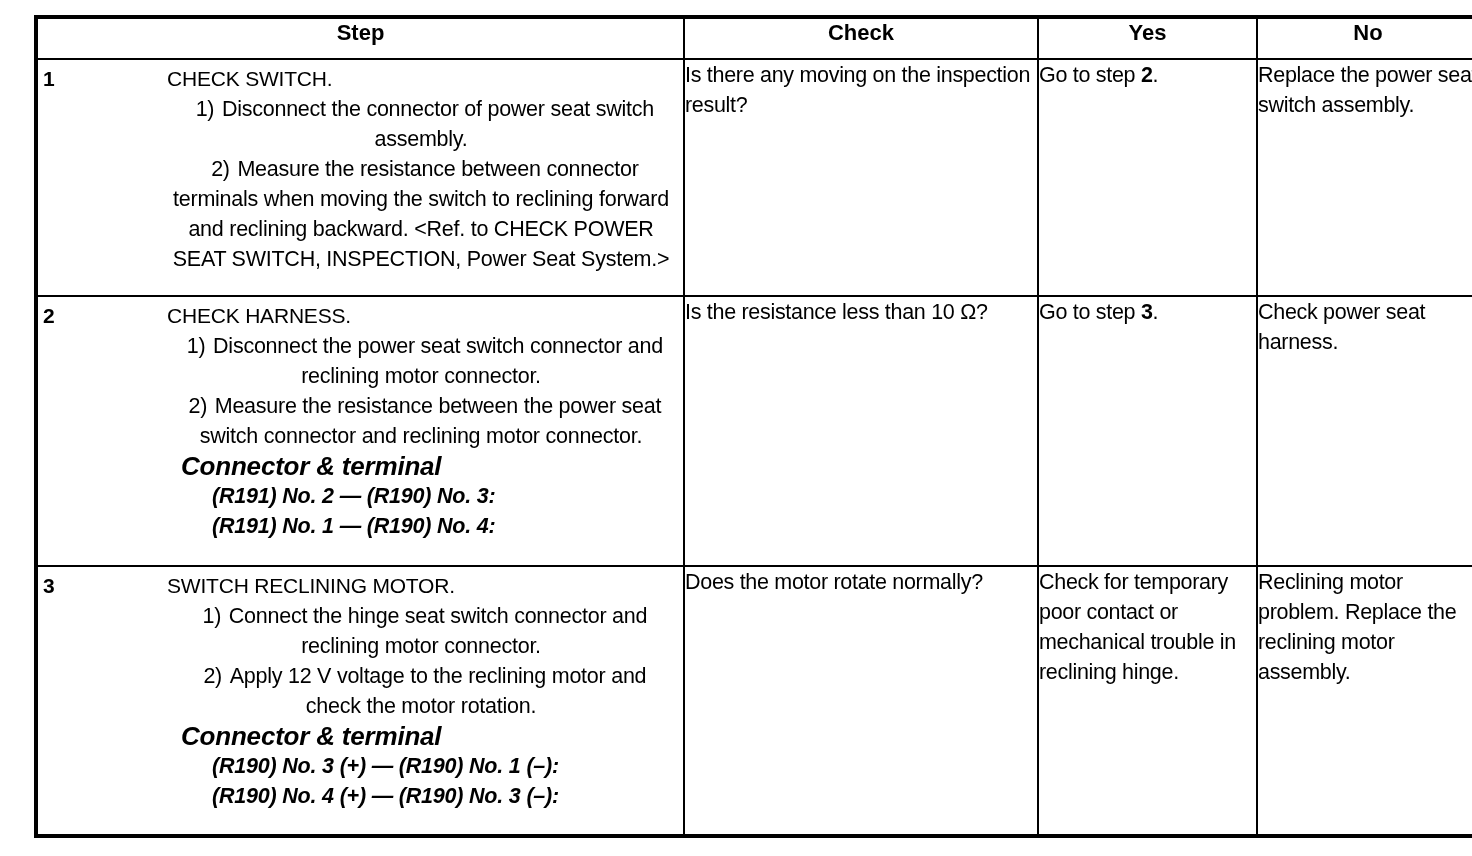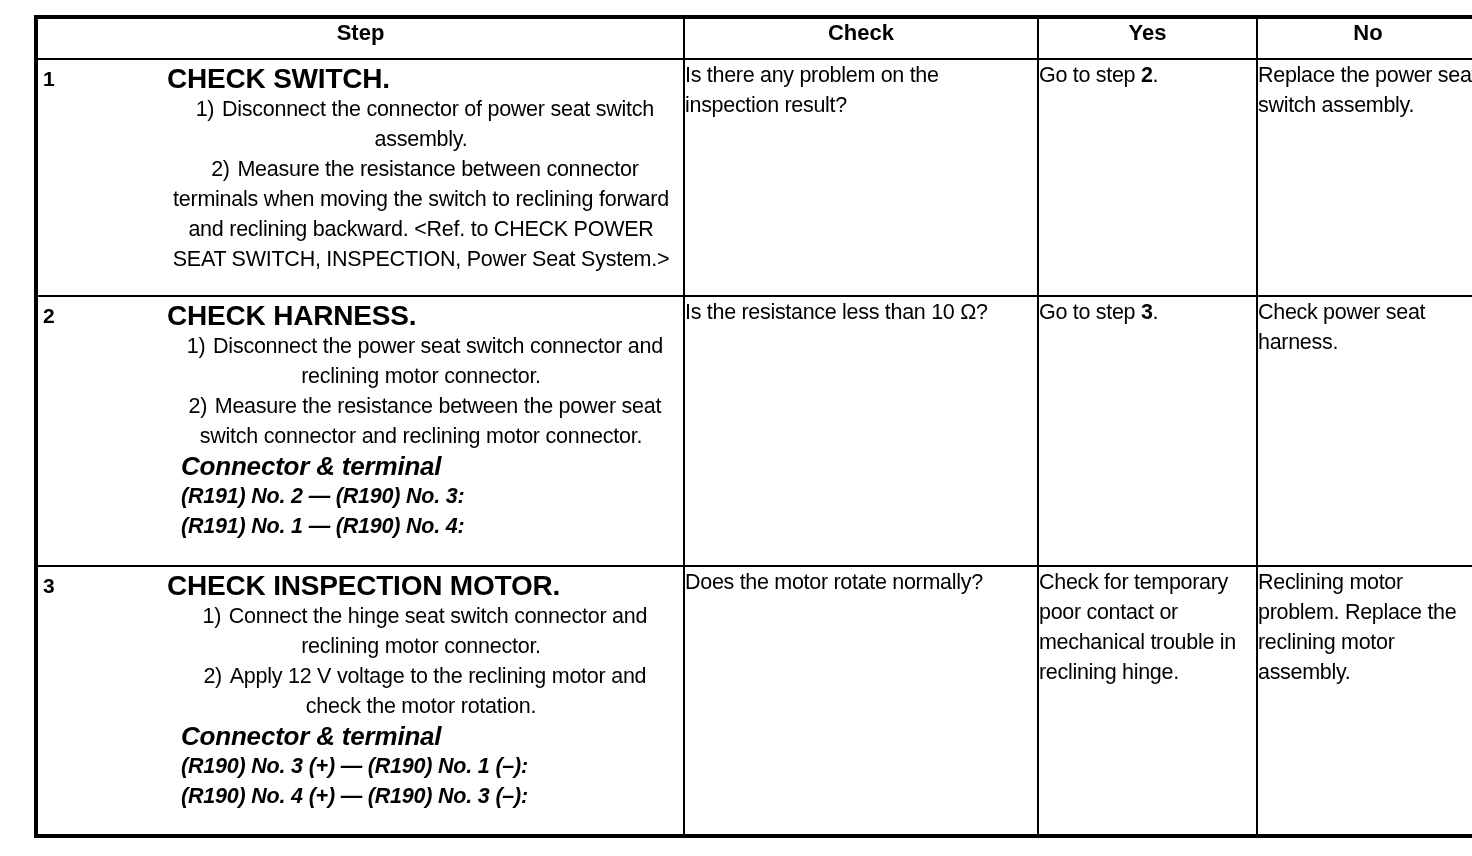--- a/index.html
+++ b/index.html
@@ -67,22 +67,22 @@
     top: 4px;
     font-size: 21px;
     line-height: 30px;
     font-weight: bold;
   }
   .step-body {
     margin-left: 129px;
     padding: 4px 8px 6px 0;
   }
   .step-title {
-    font-weight: bold;
-    font-size: 28px;
+    font-weight: normal;
+    font-size: 21px;
     line-height: 30px;
     letter-spacing: -0.2px;
     white-space: nowrap;
   }
   .step-para {
     font-size: 21.5px;
     line-height: 30px;
     letter-spacing: -0.25px;
     text-align: center;
   }
@@ -97,21 +97,21 @@
     line-height: 30px;
     letter-spacing: -0.2px;
     margin-left: 14px;
   }
   .conn-line {
     font-weight: bold;
     font-style: italic;
     font-size: 21.5px;
     line-height: 30px;
     letter-spacing: -0.2px;
-    margin-left: 14px;
+    margin-left: 45px;
   }
 
   
   td.txt-cell {
     font-size: 21.5px;
     line-height: 30px;
     letter-spacing: -0.3px;
     padding: 4px 3px 6px 5px;
   }
   td.txt-cell b { font-weight: bold; }
@@ -141,21 +141,21 @@
 
       <tr>
         <td class="step-cell">
           <div class="step-num">1</div>
           <div class="step-body">
             <div class="step-title">CHECK SWITCH.</div>
             <div class="step-para"><span class="num-lead">1)</span><span>Disconnect the connector of power seat switch assembly.</span></div>
             <div class="step-para"><span class="num-lead">2)</span><span>Measure the resistance between connector terminals when moving the switch to reclining forward and reclining backward. &lt;Ref. to CHECK POWER SEAT SWITCH, INSPECTION, Power Seat System.&gt;</span></div>
           </div>
         </td>
-        <td class="txt-cell">Is there any problem on the inspection result?</td>
+        <td class="txt-cell">Is there any moving on the inspection result?</td>
         <td class="txt-cell"><span>Go to step </span><b>2</b><span>.</span></td>
         <td class="txt-cell">Replace the power seat switch assembly.</td>
       </tr>
 
       <tr>
         <td class="step-cell">
           <div class="step-num">2</div>
           <div class="step-body">
             <div class="step-title">CHECK HARNESS.</div>
             <div class="step-para"><span class="num-lead">1)</span><span>Disconnect the power seat switch connector and reclining motor connector.</span></div>
@@ -167,21 +167,21 @@
         </td>
         <td class="txt-cell"><span class="nowrapline">Is the resistance less than 10 Ω?</span></td>
         <td class="txt-cell"><span>Go to step </span><b>3</b><span>.</span></td>
         <td class="txt-cell">Check power seat harness.</td>
       </tr>
 
       <tr>
         <td class="step-cell">
           <div class="step-num">3</div>
           <div class="step-body">
-            <div class="step-title">CHECK INSPECTION MOTOR.</div>
+            <div class="step-title">SWITCH RECLINING MOTOR.</div>
             <div class="step-para"><span class="num-lead">1)</span><span>Connect the hinge seat switch connector and reclining motor connector.</span></div>
             <div class="step-para"><span class="num-lead">2)</span><span>Apply 12 V voltage to the reclining motor and check the motor rotation.</span></div>
             <div class="conn-head">Connector &amp; terminal</div>
             <div class="conn-line nowrapline">(R190) No. 3 (+) — (R190) No. 1 (–):</div>
             <div class="conn-line nowrapline">(R190) No. 4 (+) — (R190) No. 3 (–):</div>
           </div>
         </td>
         <td class="txt-cell">Does the motor rotate normally?</td>
         <td class="txt-cell"><span>Check for temporary poor contact or mechanical trouble in reclining hinge.</span><b></b><span></span></td>
         <td class="txt-cell">Reclining motor problem. Replace the reclining motor assembly.</td>

